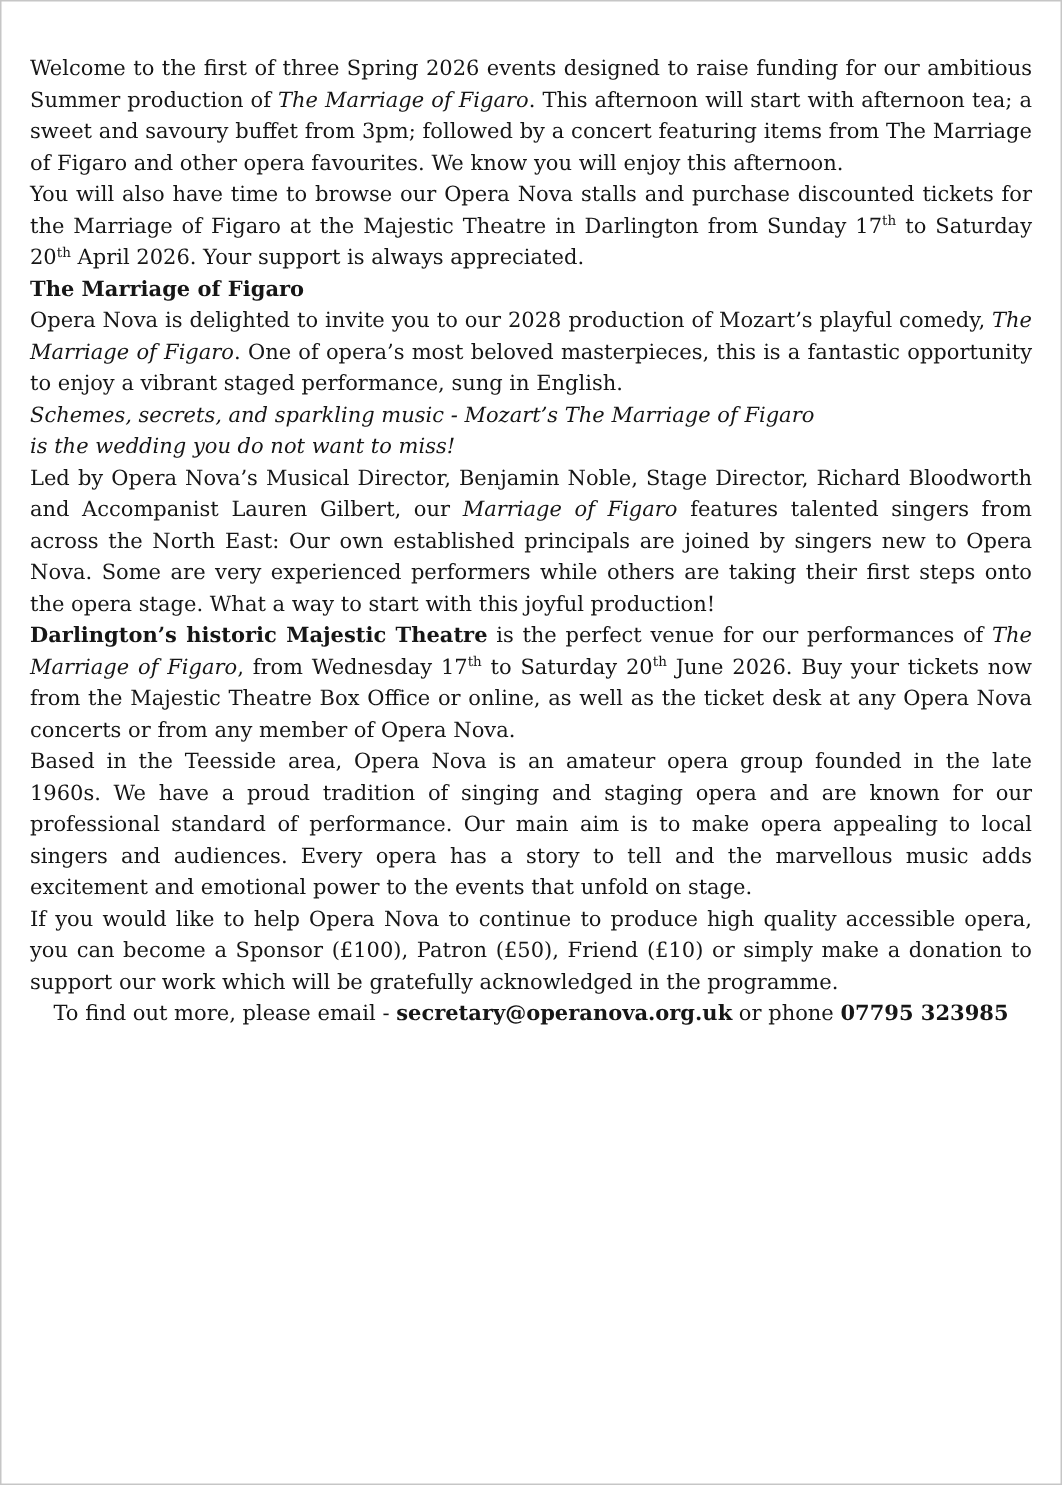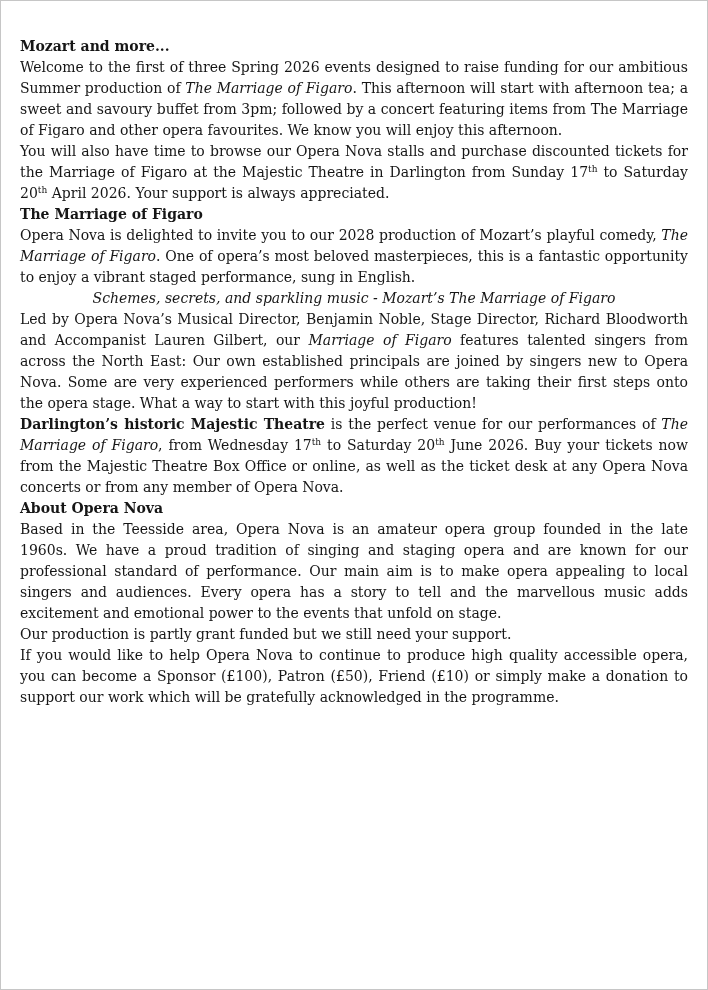--- a/index.html
+++ b/index.html
@@ -26,45 +26,42 @@
     text-align: justify;
   }
   .b-heading {
     margin: 21px 0 0 0;
     font-weight: bold;
     text-align: left;
   }
   .b-heading:first-child { margin-top: 0; }
   .b-quote {
     margin: 0 0 12px 0;
-    text-align: center;
   }
   .b-footer {
     margin: 28px 0 0 0;
     text-align: center;
   }
   .run-bold { font-weight: bold; }
   .run-italic { font-style: italic; }
   .run-sup {
     font-size: 9px;
     vertical-align: 5px;
     line-height: 0;
   }
 </style>
 </head>
 <body>
 
 <div class="page">
   <div class="doc-body">
-      <p class="b-heading"><span class="run-bold">Mozart and more...</span></p>
       <p class="b-para"><span>Welcome to the first of three Spring 2026 events designed to raise funding for our ambitious Summer production of </span><span class="run-italic">The Marriage of Figaro</span><span>. This afternoon will start with afternoon tea; a sweet and savoury buffet from 3pm; followed by a concert featuring items from The Marriage of Figaro and other opera favourites. We know you will enjoy this afternoon.</span></p>
       <p class="b-para"><span>You will also have time to browse our Opera Nova stalls and purchase discounted tickets for the Marriage of Figaro at the Majestic Theatre in Darlington from Sunday 17</span><span class="run-sup">th</span><span> to Saturday 20</span><span class="run-sup">th</span><span> April 2026. Your support is always appreciated.</span></p>
       <p class="b-heading"><span class="run-bold">The Marriage of Figaro</span></p>
       <p class="b-para"><span>Opera Nova is delighted to invite you to our 2028 production of Mozart’s playful comedy, </span><span class="run-italic">The Marriage of Figaro</span><span>.  One of opera’s most beloved masterpieces, this is a fantastic  opportunity to enjoy a vibrant staged performance, sung in English.</span></p>
-      <p class="b-quote"><span class="run-italic">Schemes, secrets, and sparkling music - Mozart’s The Marriage of Figaro</span><br></p>
+      <p class="b-quote"><span class="run-italic">Schemes, secrets, and sparkling music - Mozart’s The Marriage of Figaro</span><br><span class="run-italic">is the wedding you do not want to miss!</span></p>
       <p class="b-para"><span>Led by Opera Nova’s Musical Director, Benjamin Noble, Stage Director,  Richard Bloodworth and Accompanist Lauren Gilbert, our </span><span class="run-italic">Marriage of  Figaro</span><span> features talented singers from across the North East: Our own established principals are joined by singers new to Opera Nova. Some are very experienced performers while others are taking their first steps onto the opera stage. What a way to start with this joyful production!</span></p>
       <p class="b-para"><span class="run-bold">Darlington’s historic Majestic Theatre</span><span> is the perfect venue for our performances of </span><span class="run-italic">The Marriage of Figaro</span><span>, from Wednesday 17</span><span class="run-sup">th</span><span> to Saturday 20</span><span class="run-sup">th</span><span> June 2026. Buy your tickets now from the Majestic Theatre Box Office or online, as well as the ticket desk at any Opera Nova concerts or from any member of Opera Nova.</span></p>
-      <p class="b-heading"><span class="run-bold">About Opera Nova</span></p>
       <p class="b-para"><span>Based in the Teesside area, Opera Nova is an amateur opera group founded in the late 1960s. We have a proud tradition of singing and staging opera and are known for our professional standard of performance. Our main aim is to make opera appealing to local singers and audiences. Every opera has a story to tell and the marvellous music adds excitement and emotional power to the events that unfold on stage.</span></p>
-      <p class="b-para"><span>Our production is partly grant funded but we still need your support.</span></p>
       <p class="b-para"><span>If you would like to help Opera Nova to continue to produce high quality  accessible opera, you can become a Sponsor (£100), Patron (£50), Friend (£10) or simply make a donation to support our work which will be gratefully acknowledged in the programme.</span></p>
+      <p class="b-footer"><span>To find out more, please email - </span><span class="run-bold">secretary@operanova.org.uk</span><span> or phone </span><span class="run-bold">07795 323985</span></p>
     </div>
 </div>
 
 </body></html>

